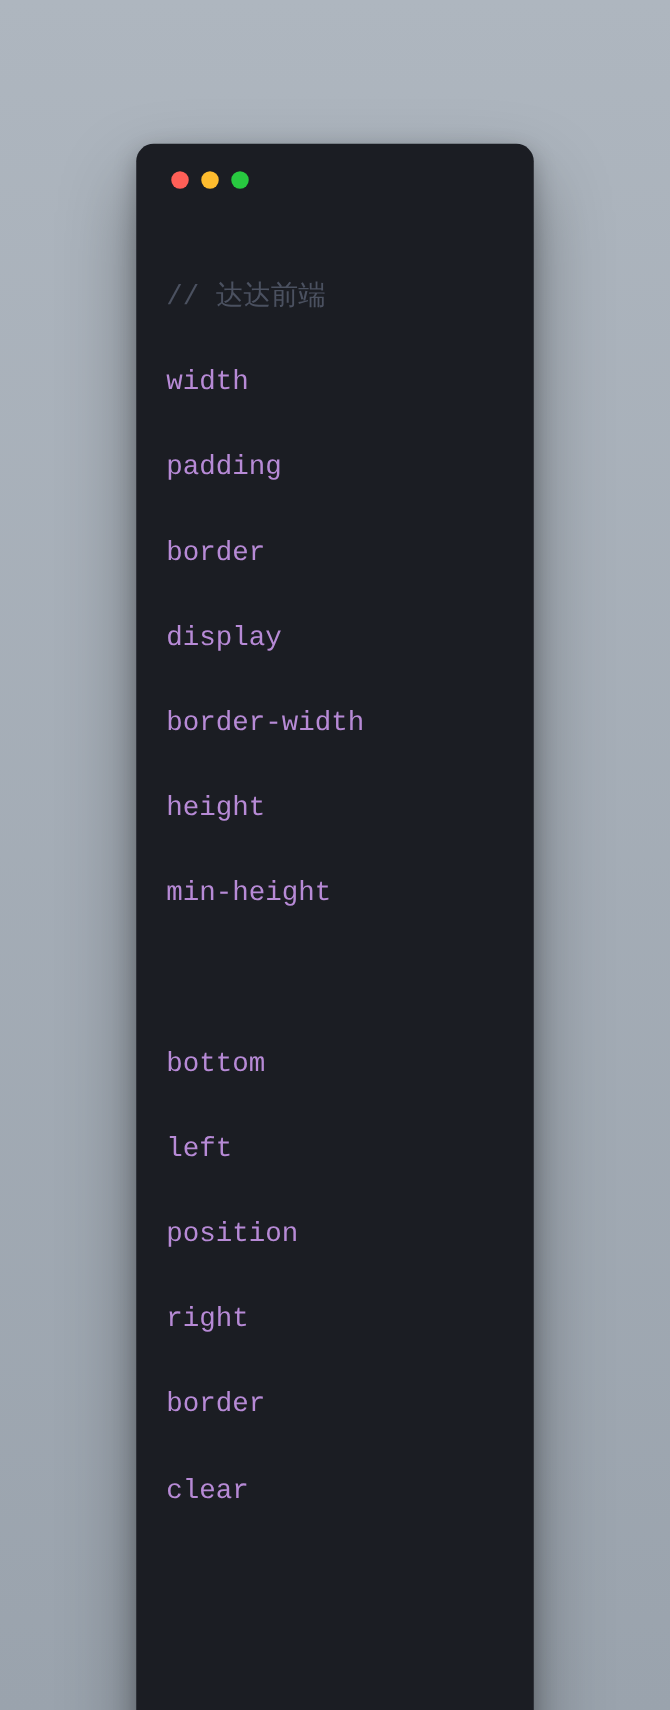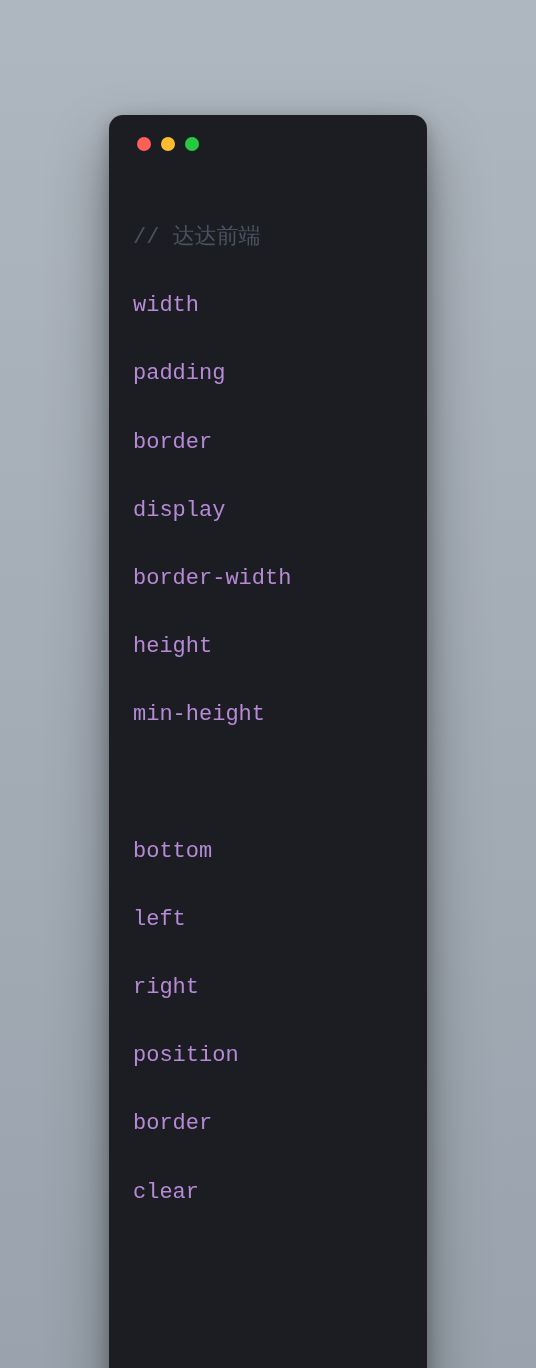--- a/index.html
+++ b/index.html
@@ -77,22 +77,22 @@
 <span class="prop">width</span>
 <span class="prop">padding</span>
 <span class="prop">border</span>
 <span class="prop">display</span>
 <span class="prop">border-width</span>
 <span class="prop">height</span>
 <span class="prop">min-height</span>
 <div class="blank"></div>
 <span class="prop">bottom</span>
 <span class="prop">left</span>
+<span class="prop">position</span>
 <span class="prop">right</span>
-<span class="prop">position</span>
 <span class="prop">border</span>
 <span class="prop">clear</span>
 
 
 
 
 
 
 
 

